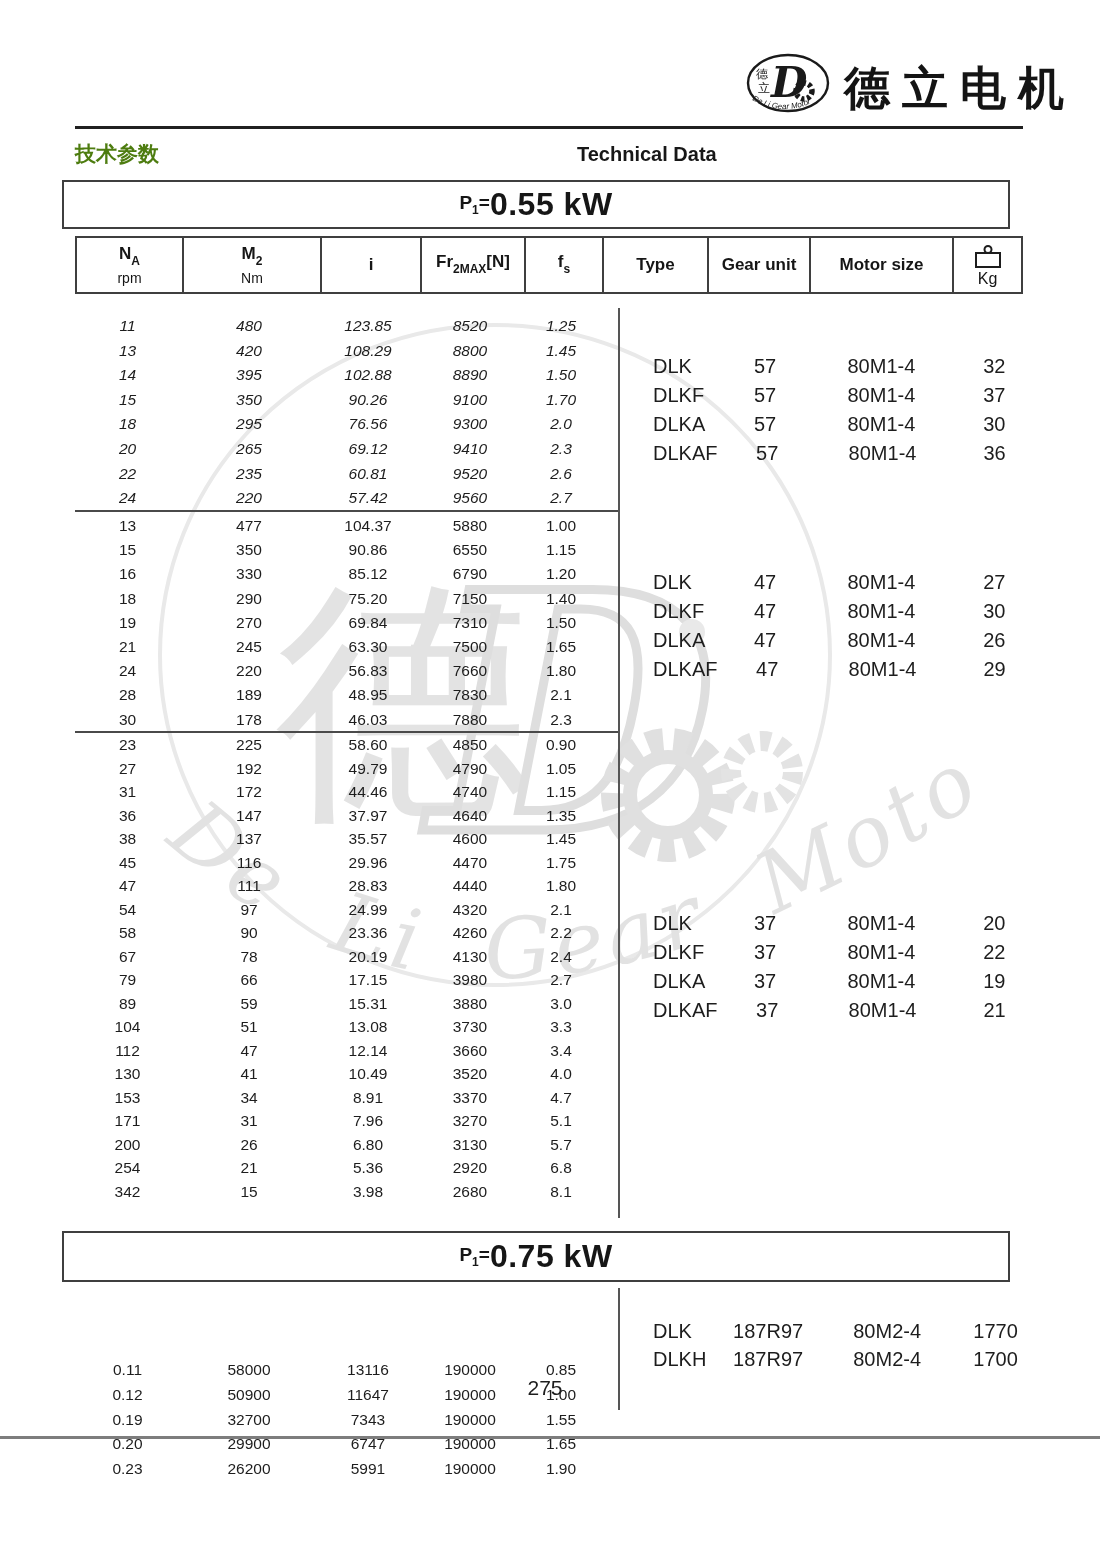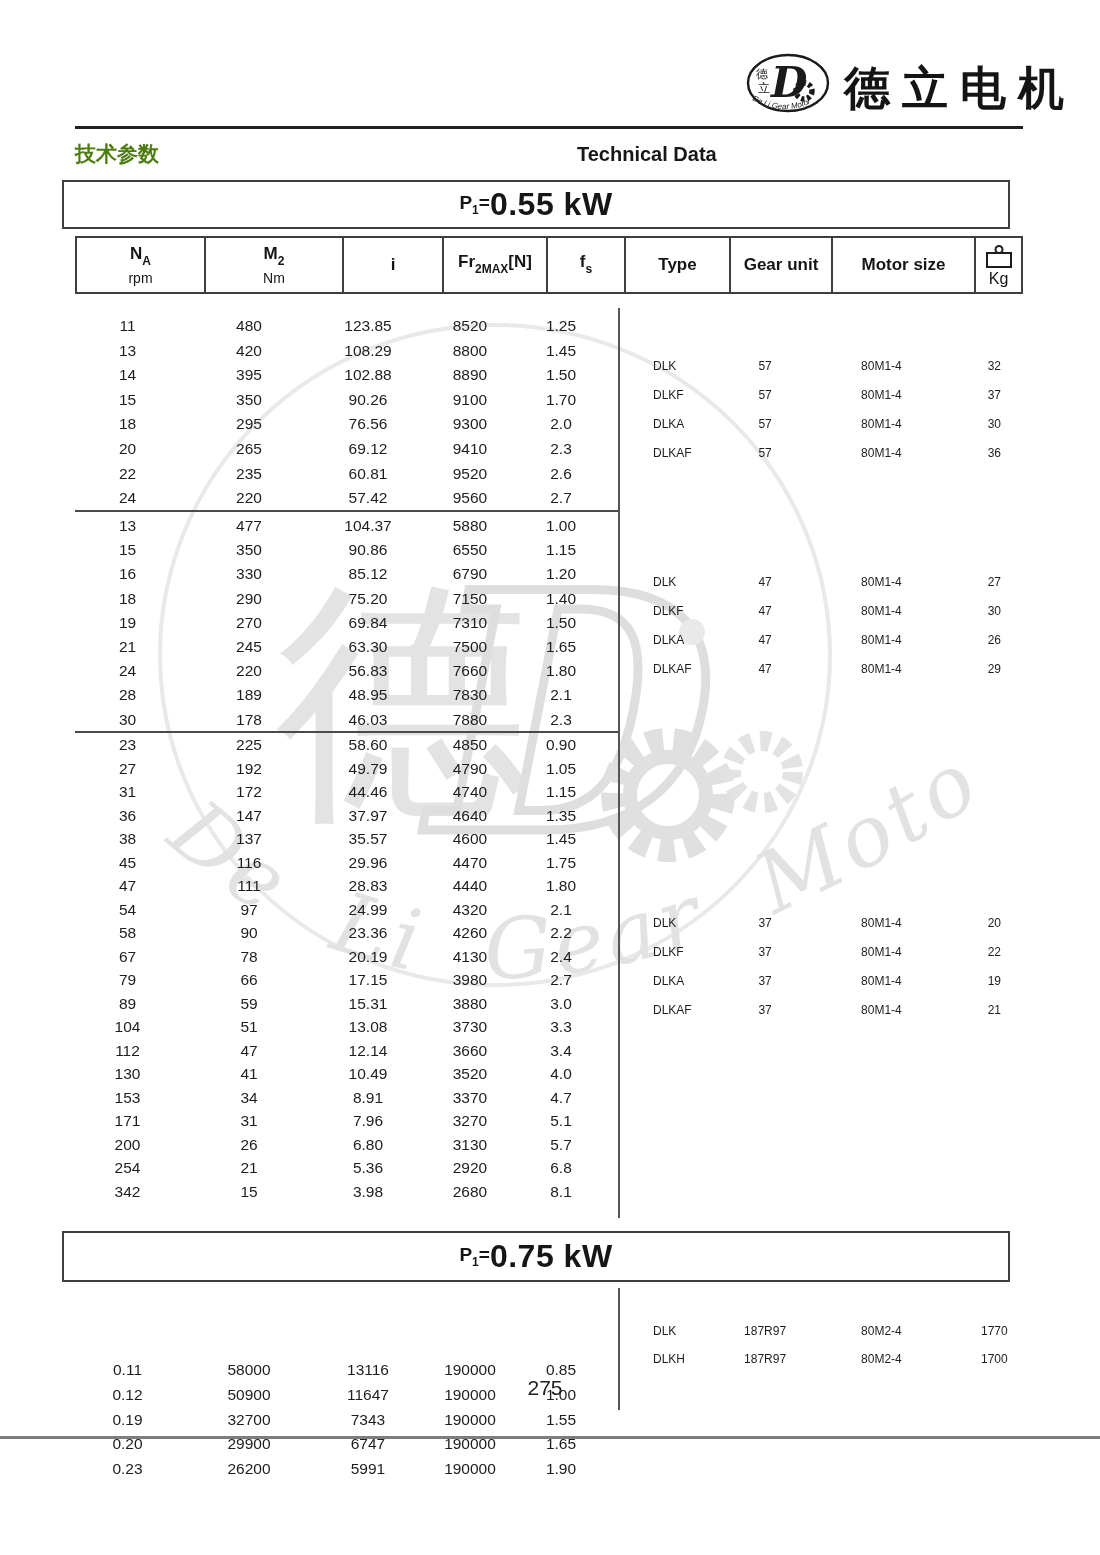--- a/index.html
+++ b/index.html
@@ -27,39 +27,39 @@
   .titlebox .pval { font-size:32px; font-weight:700; letter-spacing:0.5px; }
 
   
   .hdr { left:75px; top:236px; width:948px; height:58px; display:flex; border:2px solid #3f3f3f; }
   .hcell { border-left:2px solid #3f3f3f; display:flex; flex-direction:column;
            align-items:center; justify-content:center; color:#161616; }
   .hcell:first-child { border-left:none; }
   .hmain { font-size:17px; font-weight:700; line-height:20px; white-space:nowrap; }
   .hmain sub { font-size:12px; font-weight:700; position:relative; top:1px; }
   .hsub { font-size:14px; line-height:16px; font-weight:400; }
-  .w1{width:127px}.w2{width:138px}.w3{width:100px}.w4{width:104px}.w5{width:78px}
+  .w1{width:105px}.w2{width:138px}.w3{width:100px}.w4{width:104px}.w5{width:78px}
   .w6{width:105px}.w7{width:102px}.w8{width:143px}.w9{flex:1}
   .kg-icon { width:26px; height:16px; border:2px solid #1d1d1d; position:relative; margin:8px 0 3px 0; background:transparent; }
   .kg-icon::before { content:""; position:absolute; left:50%; top:-9px; transform:translateX(-50%);
                      width:5px; height:5px; border:2px solid #1d1d1d; border-radius:50%; background:#fff; }
 
   
   .dblock { left:75px; width:544px; }
   .drow { display:flex; }
   .c { text-align:center; font-size:15.5px; color:#1d1d1d; white-space:nowrap; }
   .c1{width:105px}.c2{width:138px}.c3{width:100px}.c4{width:104px}.c5{width:78px}
-  #blk1 .drow { height:24.6px; line-height:24.6px; }
+  #blk1 .drow { height:24.6px; line-height:24.6px;font-style:italic; }
   #blk2 .drow { height:24.2px; line-height:24.2px; }
   #blk3 .drow { height:23.5px; line-height:23.5px; }
   #blk75 .drow { height:24.8px; line-height:24.8px; }
 
   
   .tblock { left:640px; width:380px; }
-  .trow { display:flex; height:29px; line-height:29px; font-size:12px; color:#1d1d1d;gap:21px; }
+  .trow { display:flex; height:29px; line-height:29px; font-size:20px; color:#1d1d1d;gap:21px; }
   #typ75 .trow { height:28px; line-height:28px; }
   .t { white-space:nowrap; }
   .t1 { width:88px; text-align:left; padding-left:13px; }
   .t2 { width:70px; text-align:center; }
   .t3 { width:160px; text-align:center; }
   .t4 { width:62px; text-align:center; }
   #typ1 { top:352px; } #typ2 { top:568px; } #typ3 { top:909px; } #typ75 { top:1317px; }
 
   #blk1 { top:314px; } #blk2 { top:514px; } #blk3 { top:733px; } #blk75 { top:1358px; }
   .sep { left:75px; width:544px; height:2px; background:#4a4a4a; }

